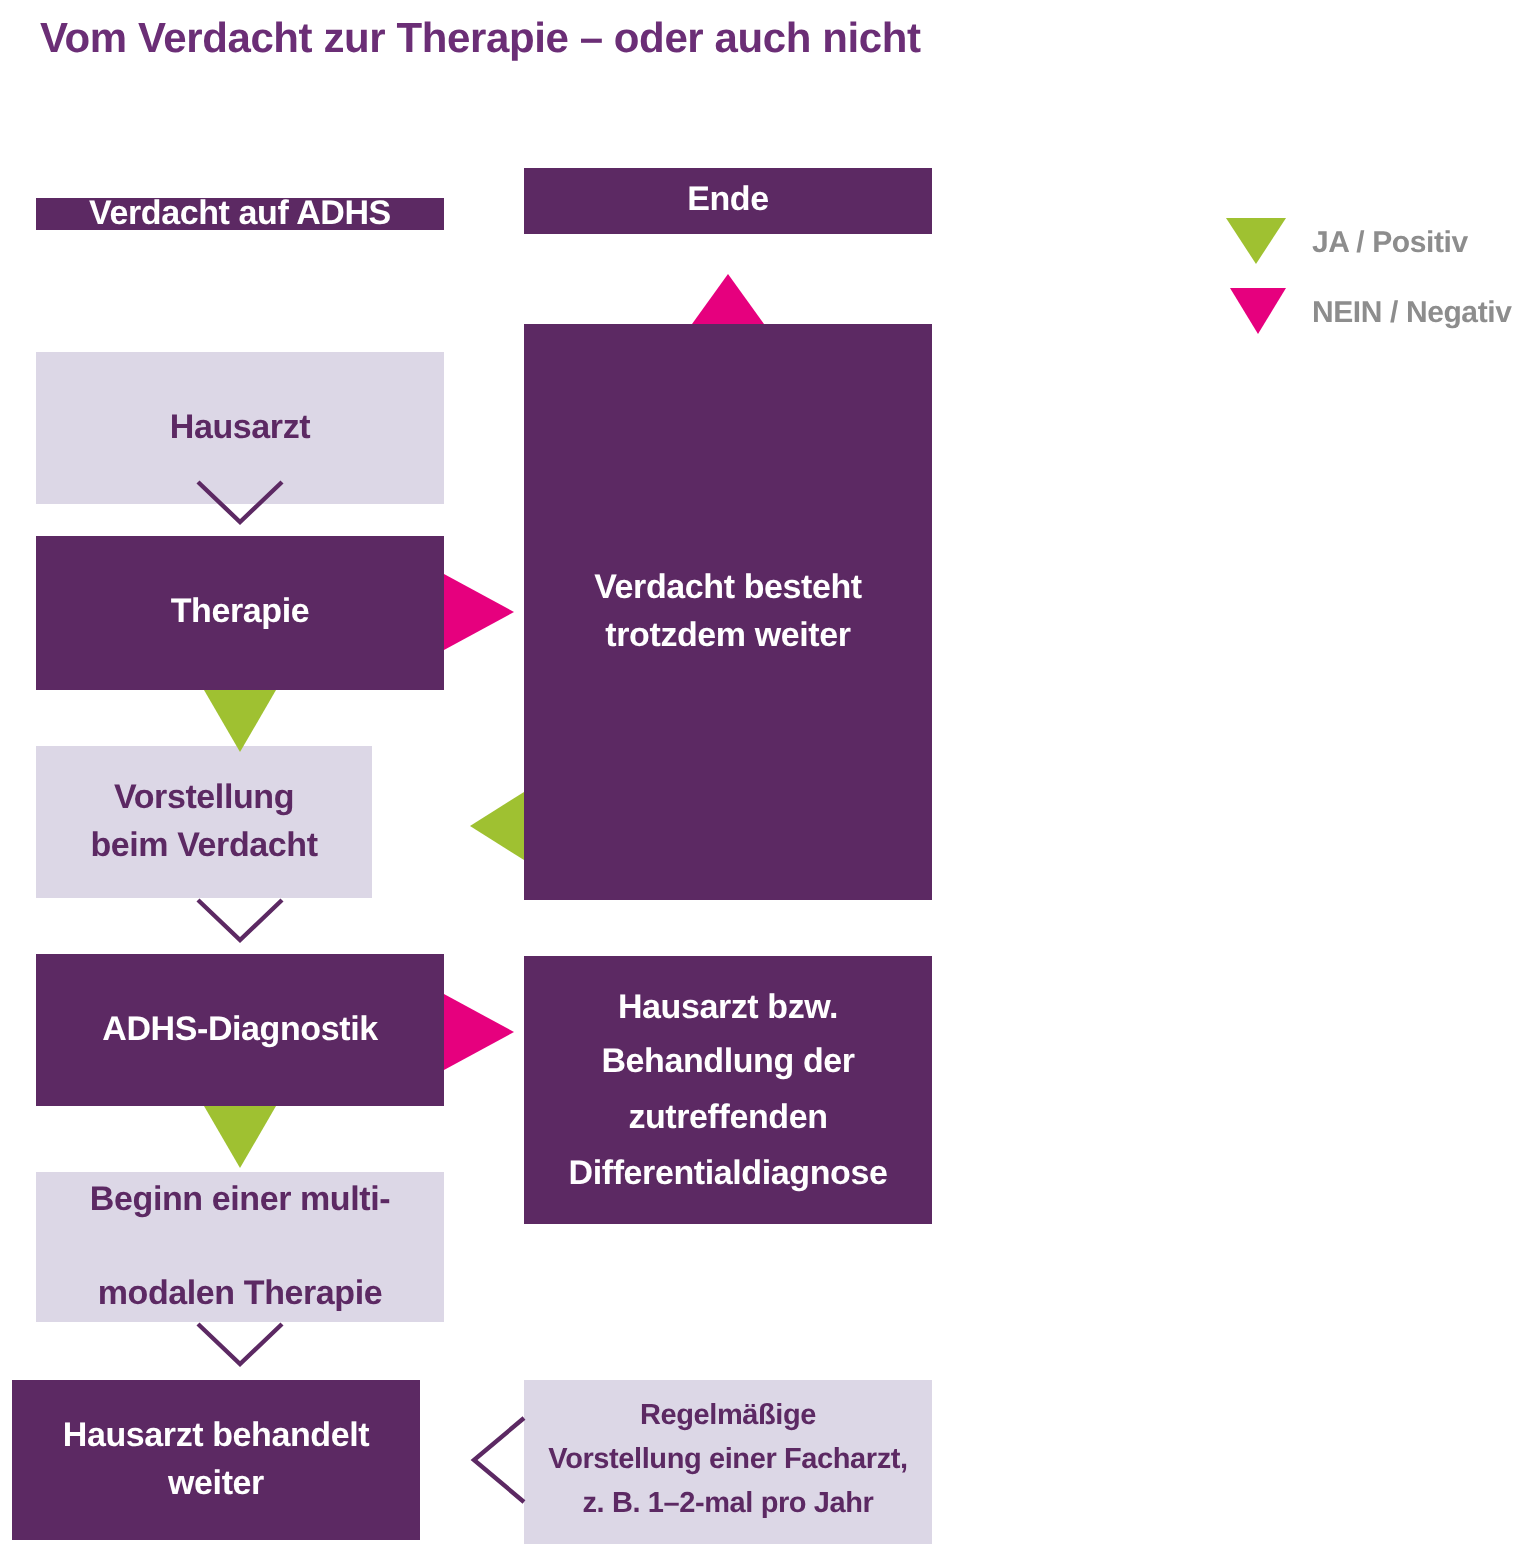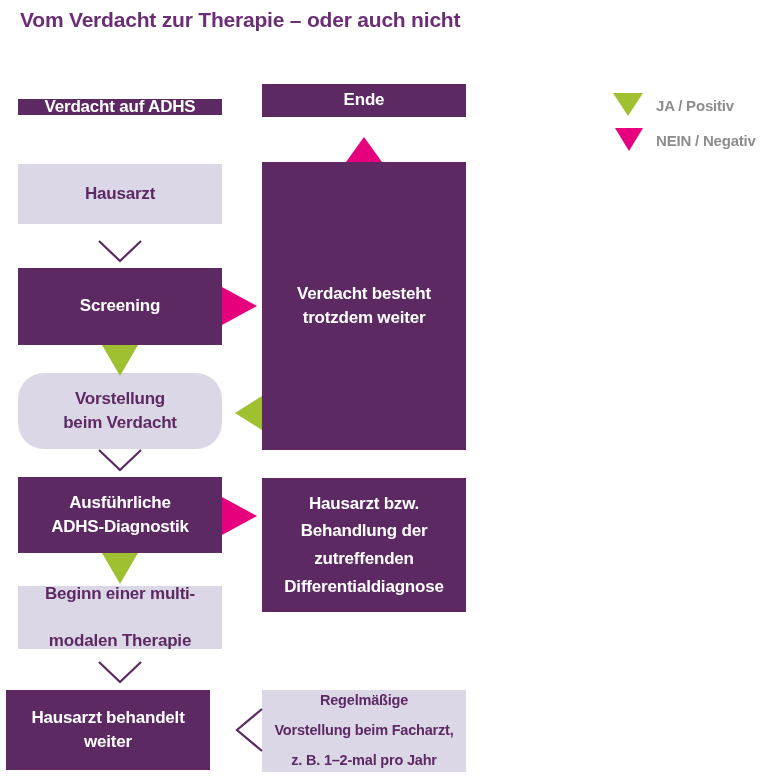--- a/index.html
+++ b/index.html
@@ -26,53 +26,53 @@
   .node.dark  { background:#5c2963; color:#ffffff; }
   .node.light { background:#dcd7e6; color:#5c2963; }
   .node.small { font-size:14.5px; line-height:1.5; }
   .node.tall-text { line-height:1.62; }
   .node.big  { justify-content:center; }
   .overlay { position:absolute; left:0; top:0; pointer-events:none; }
   .legend-row {
     position:absolute; display:flex; align-items:center;
     font-weight:bold; font-size:15px; color:#8d8d8d;
     letter-spacing:-0.2px;
+    margin-top:16px;
   }
   .legend-row svg { margin-right:13px; display:block; }
 </style>
 </head>
 <body>
 
 <div class="canvas">
 
   <h1 class="page-title">Vom Verdacht zur Therapie – oder auch nicht</h1>
 
   <div class="node dark" style="left:18px; top:99px; width:204px; height:16px;">
     <div>Verdacht auf ADHS</div>
   </div>
 
-  <div class="node light" style="left:18px; top:164px; width:204px; height:60px;">
+  <div class="node light" style="left:18px; top:176px; width:204px; height:76px;">
     <div>Hausarzt</div>
   </div>
 
   <div class="node dark" style="left:18px; top:268px; width:204px; height:77px;">
-    <div>Screening</div>
+    <div>Therapie</div>
   </div>
 
-  <div class="node light" style="left:18px; top:373px; width:204px; height:76px;border-radius:26px;">
+  <div class="node light" style="left:18px; top:373px; width:168px; height:76px;">
     <div>Vorstellung</div>
     <div>beim Verdacht</div>
   </div>
 
   <div class="node dark" style="left:18px; top:477px; width:204px; height:76px;">
-    <div>Ausführliche</div>
     <div>ADHS-Diagnostik</div>
   </div>
 
-  <div class="node light" style="left:18px; top:586px; width:204px; height:63px;gap:22px;">
+  <div class="node light" style="left:18px; top:586px; width:204px; height:75px;gap:22px;">
     <div>Beginn einer multi-</div>
     <div>modalen Therapie</div>
   </div>
 
   <div class="node dark" style="left:6px; top:690px; width:204px; height:80px;">
     <div>Hausarzt behandelt</div>
     <div>weiter</div>
   </div>
 
   <div class="node dark" style="left:262px; top:84px; width:204px; height:33px;">
@@ -84,23 +84,23 @@
     <div>trotzdem weiter</div>
   </div>
 
   <div class="node dark tall-text" style="left:262px; top:478px; width:204px; height:134px;">
     <div>Hausarzt bzw.</div>
     <div>Behandlung der</div>
     <div>zutreffenden</div>
     <div>Differentialdiagnose</div>
   </div>
 
-  <div class="node light small" style="left:262px; top:690px; width:204px; height:82px;justify-content:space-between;">
+  <div class="node light small" style="left:262px; top:690px; width:204px; height:82px;">
     <div>Regelmäßige</div>
-    <div>Vorstellung beim Facharzt,</div>
+    <div>Vorstellung einer Facharzt,</div>
     <div>z. B. 1–2-mal pro Jahr</div>
   </div>
 
   <svg class="overlay" width="768" height="782" viewBox="0 0 768 782">
 
     <polyline points="99,241 120,261 141,241" fill="none" stroke-width="2.2" stroke="#5c2963"></polyline>
     <polyline points="99,450 120,470 141,450" fill="none" stroke-width="2.2" stroke="#5c2963"></polyline>
     <polyline points="99,662 120,682 141,662" fill="none" stroke-width="2.2" stroke="#5c2963"></polyline>
     <polyline points="262,709 237,730 262,751" fill="none" stroke-width="2.2" stroke="#5c2963"></polyline>
 

